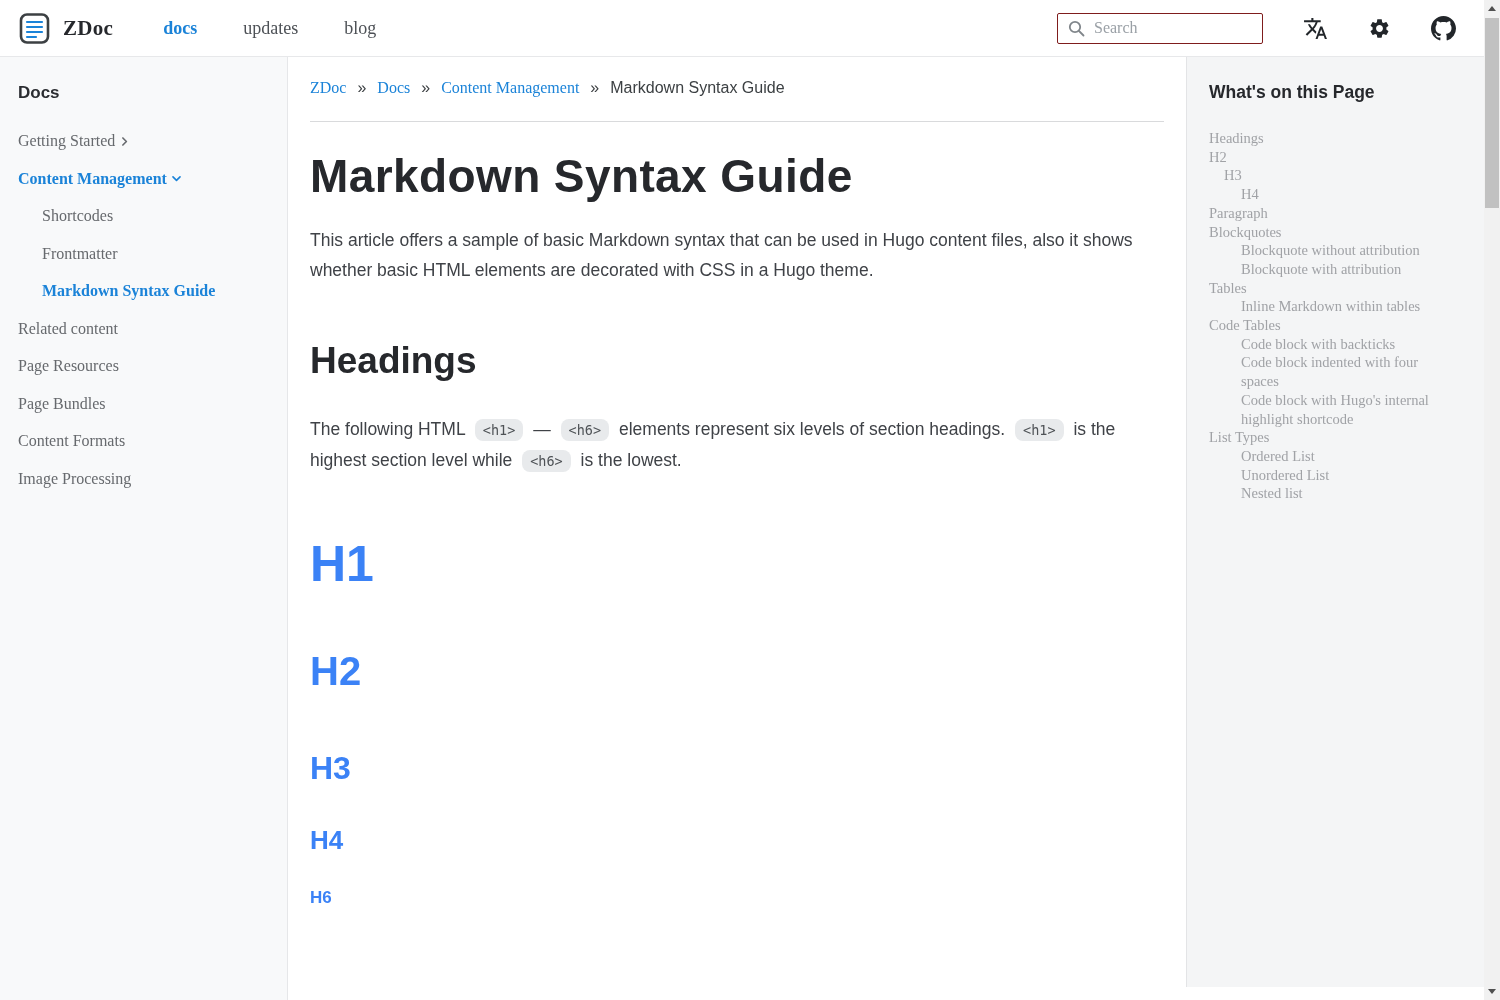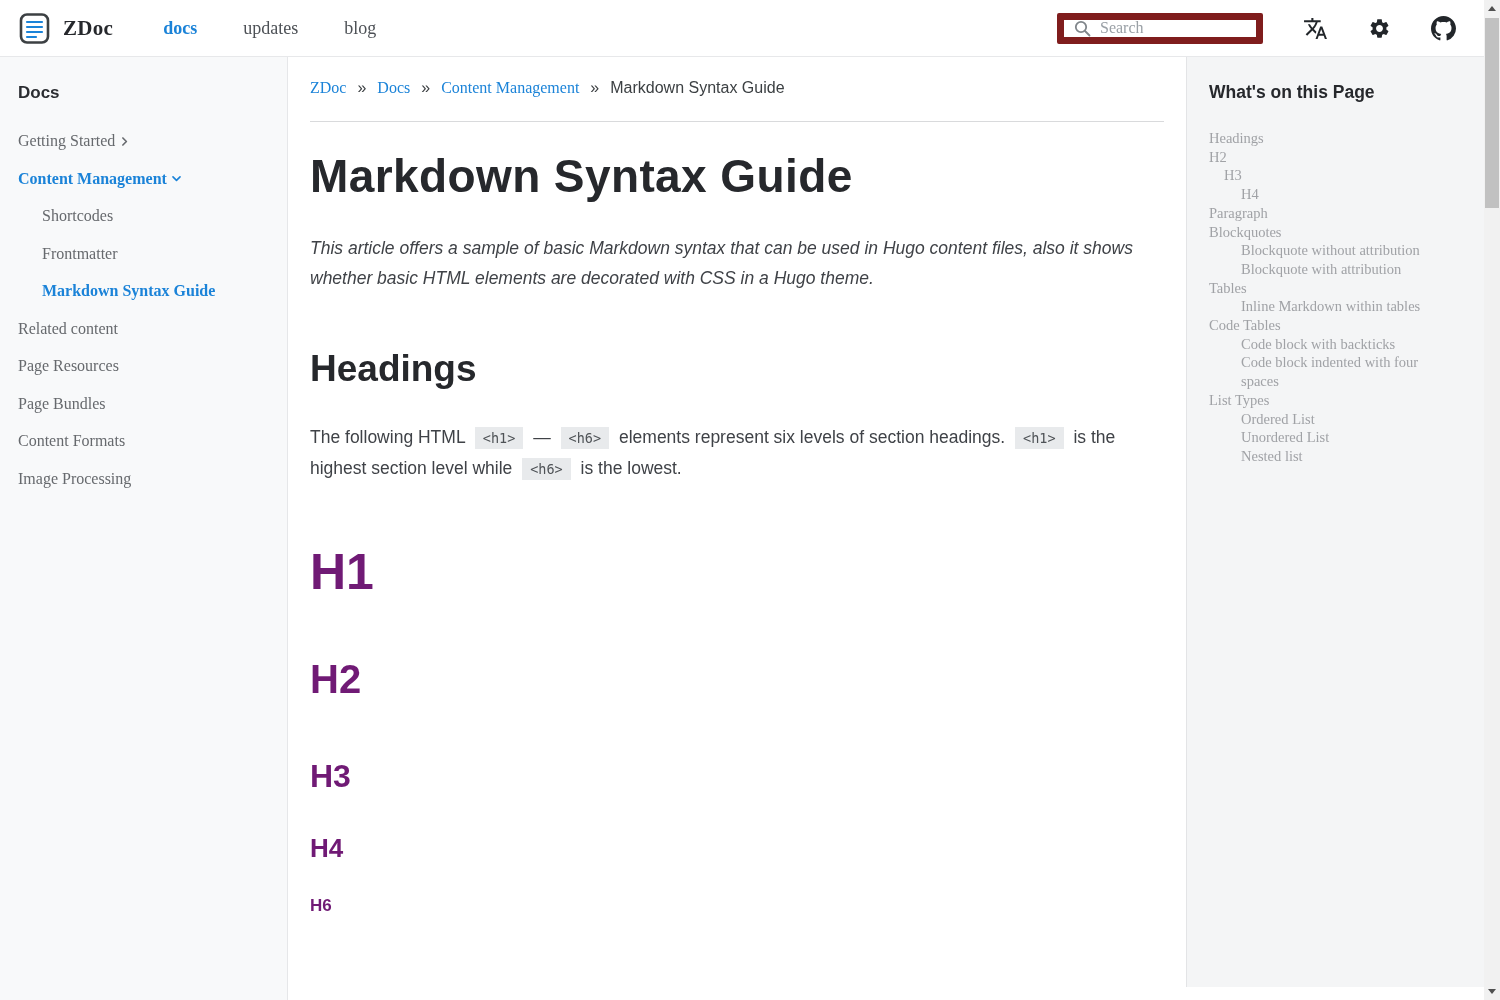--- a/index.html
+++ b/index.html
@@ -10,21 +10,21 @@
 
   
   .header { position: absolute; top: 0; left: 0; width: 1484px; height: 57px; background: #fff;
             border-bottom: 1px solid #e7e8ea; display: flex; align-items: center; padding: 0 28px 0 18px; z-index: 5; }
   .logo { display: flex; align-items: center; gap: 12px; }
   .brand { font-size: 21px; font-weight: bold; color: #26282c; letter-spacing: .3px; }
   .nav { display: flex; align-items: center; gap: 46px; margin-left: 50px; }
   .nav a { font-size: 18px; color: #4d5156; }
   .nav a.active { color: #1b83d8; font-weight: bold; }
   .header-right { margin-left: auto; display: flex; align-items: center; gap: 40px; }
-  .searchbox { display: flex; align-items: center; width: 206px; height: 31px; border: 7px solid #7f1d1d;
+  .searchbox { display: flex; align-items: center; width: 206px; height: 31px; border: 1px solid #7f1d1d;
                background: #fff; padding: 0 10px; gap: 9px; border-radius: 2px; }
   .searchbox input { border: none; outline: none; flex: 1; font-size: 16px; color: #3f4247;
                      font-family: inherit; background: transparent; width: 100%; }
   .searchbox input::placeholder { color: #9aa0a6; }
   .hicon { color: #22262a; display: flex; align-items: center; }
 
   
   .left-sidebar { position: absolute; top: 57px; left: 0; width: 288px; bottom: 0; background: #f8f9fa;
                   border-right: 1px solid #e6e7e9; padding: 26px 12px 0 18px; }
   .side-title { font-size: 17px; font-weight: bold; color: #2b2d31; }
@@ -36,26 +36,26 @@
 
   
   .main { position: absolute; top: 57px; left: 289px; right: 314px; bottom: 0; background: #fff;
           padding: 22px 22px 0 21px; overflow: hidden; }
   .breadcrumb { font-size: 16px; display: flex; gap: 11px; align-items: center; color: #3c4043; }
   .breadcrumb a { color: #1b83d8; }
   .breadcrumb .sep { color: #3c4043; }
   .breadcrumb .cur { color: #3c4043; }
   .bc-divider { border-bottom: 1px solid #d9dadc; margin-top: 24px; }
   .article-title { margin-top: 27px; font-size: 46px; font-weight: 800; color: #26282c; letter-spacing: .4px; }
-  .intro { margin-top: 30px; font-size: 17.5px; line-height: 30px; color: #3f4247; max-width: 858px; font-style: italic; }
+  .intro { margin-top: 22px; font-size: 17.5px; line-height: 30px; color: #3f4247; max-width: 858px; }
   .section-h { margin-top: 55px; font-size: 37px; font-weight: 800; color: #26282c; }
   .hpara { margin-top: 32px; font-size: 17.5px; line-height: 30px; color: #3f4247; max-width: 858px; }
   .code-chip { background: #e8eaec; color: #4e5256; font-family: "DejaVu Sans Mono", monospace;
-               font-size: 13.5px; padding: 3px 8px; border-radius: 0; margin: 0 5px; white-space: nowrap; }
-  .sample { color: #701a75; font-weight: 800; line-height: 1.15; }
+               font-size: 13.5px; padding: 3px 8px; border-radius: 8px; margin: 0 5px; white-space: nowrap; }
+  .sample { color: #3b82f6; font-weight: 800; line-height: 1.15; }
   .s1 { font-size: 50px; margin-top: 60px; }
   .s2 { font-size: 40px; margin-top: 54px; }
   .s3 { font-size: 32px; margin-top: 56px; }
   .s4 { font-size: 26px; margin-top: 40px; }
   .s5 { font-size: 21px; margin-top: 38px; }
   .s6 { font-size: 17px; margin-top: 32px; }
 
   
   .right-sidebar { position: absolute; top: 57px; right: 16px; width: 298px; bottom: 13px; background: #f4f5f6;
                    border-left: 1px solid #e3e4e6; padding: 25px 26px 0 22px; }
@@ -211,20 +211,21 @@
       <div class="toc-item lvl2" data-interactable="true">H4</div>
       <div class="toc-item lvl0" data-interactable="true">Paragraph</div>
       <div class="toc-item lvl0" data-interactable="true">Blockquotes</div>
       <div class="toc-item lvl2" data-interactable="true">Blockquote without attribution</div>
       <div class="toc-item lvl2" data-interactable="true">Blockquote with attribution</div>
       <div class="toc-item lvl0" data-interactable="true">Tables</div>
       <div class="toc-item lvl2" data-interactable="true">Inline Markdown within tables</div>
       <div class="toc-item lvl0" data-interactable="true">Code Tables</div>
       <div class="toc-item lvl2" data-interactable="true">Code block with backticks</div>
       <div class="toc-item lvl2" data-interactable="true">Code block indented with four spaces</div>
+      <div class="toc-item lvl2" data-interactable="true">Code block with Hugo's internal highlight shortcode</div>
       <div class="toc-item lvl0" data-interactable="true">List Types</div>
       <div class="toc-item lvl2" data-interactable="true">Ordered List</div>
       <div class="toc-item lvl2" data-interactable="true">Unordered List</div>
       <div class="toc-item lvl2" data-interactable="true">Nested list</div>
     </div>
 </div>
 
 <div class="scrollbar" data-interactable="true">
   <div class="sb-arrow sb-up" data-interactable="true">
       <div class="tri-up"></div>

